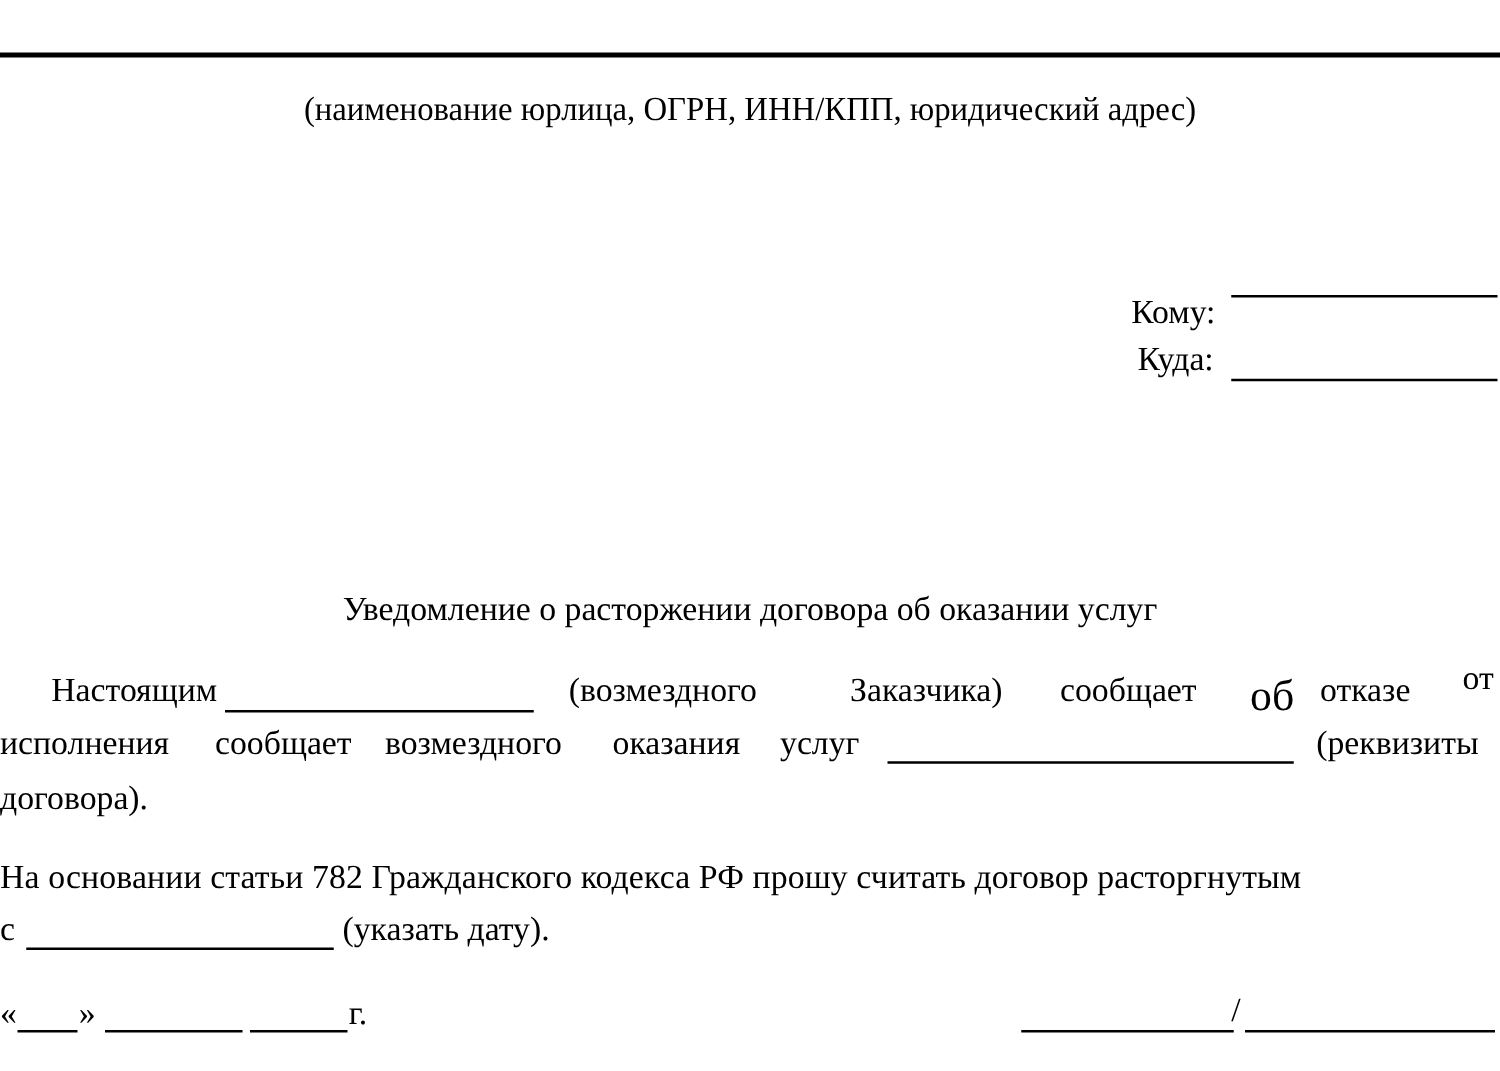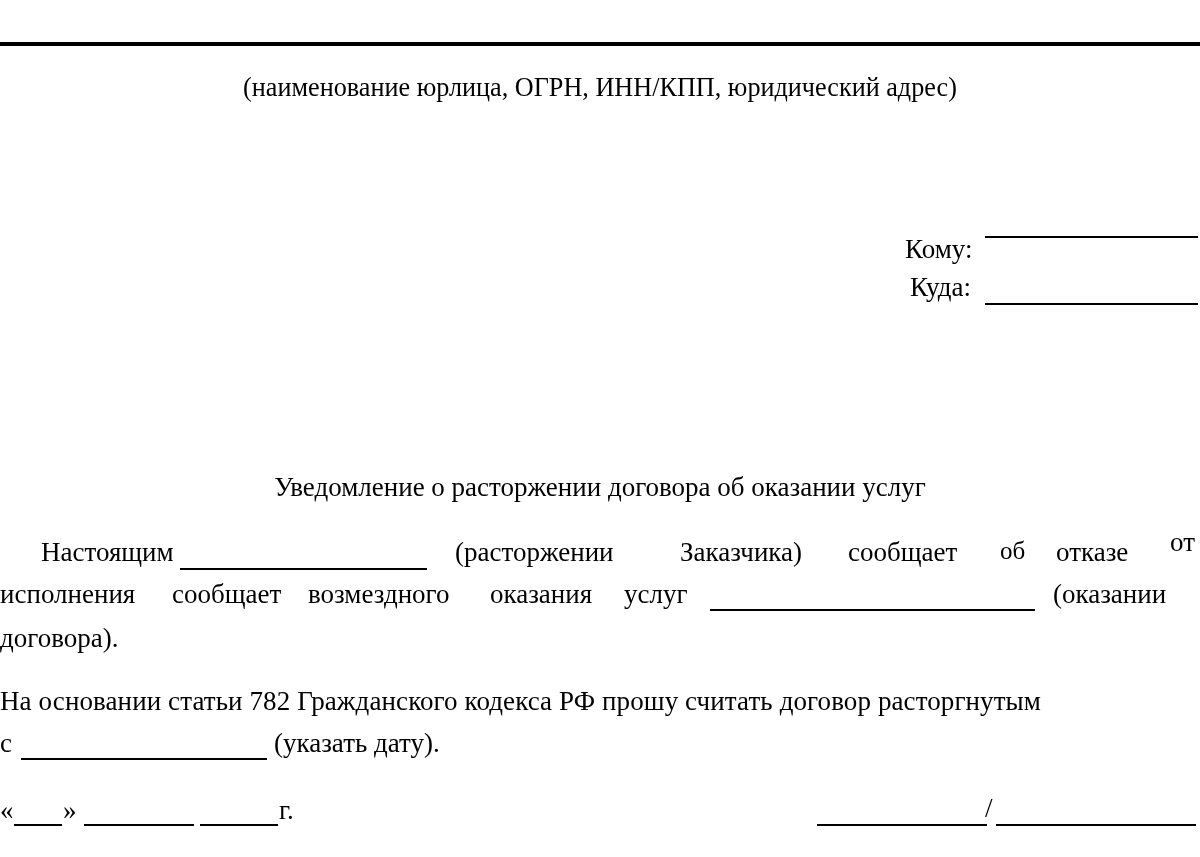--- a/index.html
+++ b/index.html
@@ -62,34 +62,34 @@
 <div class="abs" style="left:905px; top:205px; font-size:27px;margin-top:29px;">Кому:</div>
 <div class="hline" style="left:985px; top:236px; width:213px;"></div>
 
 <div class="abs" style="left:910px; top:272px; font-size:27px;">Куда:</div>
 <div class="hline" style="left:985px; top:303px; width:213px;"></div>
 
 <div class="title">Уведомление о расторжении договора об оказании услуг</div>
 
 <div class="abs" style="left:0px; top:537px; font-size:27px;padding-left:41px;">Настоящим</div>
 <div class="hline" style="left:180px; top:568px; width:247px;"></div>
-<div class="abs" style="left:455px; top:537px; font-size:27px;">(расторжении</div>
+<div class="abs" style="left:455px; top:537px; font-size:27px;">(возмездного</div>
 <div class="abs" style="left:680px; top:537px; font-size:27px;">Заказчика)</div>
 <div class="abs" style="left:848px; top:537px; font-size:27px;">сообщает</div>
-<div class="abs" style="left:1000px; top:537px; font-size:25px;">об</div>
+<div class="abs" style="left:1000px; top:537px; font-size:35px;">об</div>
 <div class="abs" style="left:1056px; top:537px; font-size:27px;">отказе</div>
 <div class="abs" style="left:1170px; top:527px; font-size:27px;">от</div>
 
 <div class="abs" style="left:0px; top:579px; font-size:27px;">исполнения</div>
 <div class="abs" style="left:172px; top:579px; font-size:27px;">сообщает</div>
 <div class="abs" style="left:308px; top:579px; font-size:27px;">возмездного</div>
 <div class="abs" style="left:490px; top:579px; font-size:27px;">оказания</div>
 <div class="abs" style="left:624px; top:579px; font-size:27px;">услуг</div>
 <div class="hline" style="left:710px; top:609px; width:325px;"></div>
-<div class="abs" style="left:1053px; top:579px; font-size:27px;">(оказании</div>
+<div class="abs" style="left:1053px; top:579px; font-size:27px;">(реквизиты</div>
 
 <div class="abs" style="left:0px; top:623px; font-size:27px;">договора).</div>
 
 <div class="abs" style="left:0px; top:686px; font-size:27px; letter-spacing:0.1px;">На основании статьи 782 Гражданского кодекса РФ прошу считать договор расторгнутым</div>
 <div class="abs" style="left:0px; top:728px; font-size:27px;">с</div>
 <div class="hline" style="left:21px; top:758px; width:246px;"></div>
 <div class="abs" style="left:274px; top:728px; font-size:27px;">(указать дату).</div>
 
 <div class="abs" style="left:0px; top:795px; font-size:27px;">«</div>
 <div class="hline" style="left:14px; top:824px; width:48px;"></div>

